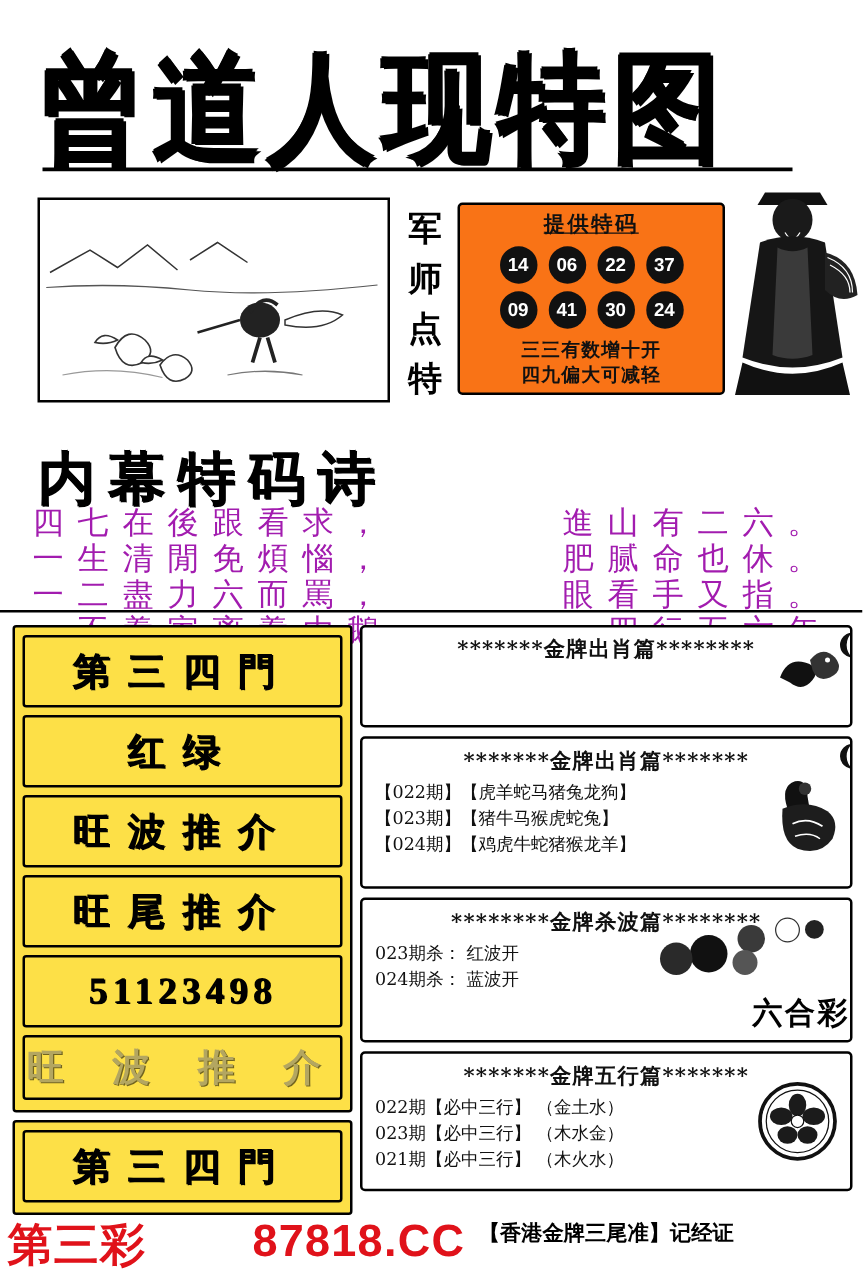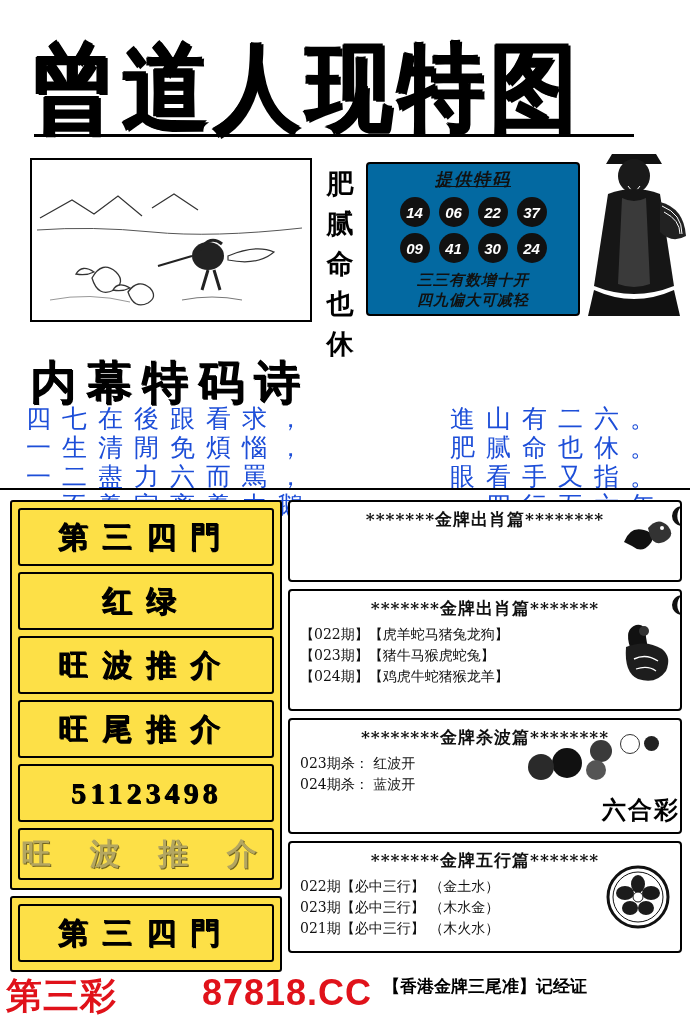--- a/index.html
+++ b/index.html
@@ -41,21 +41,21 @@
   }
   .hero-pic svg{display:block;}
   .hero-vert{
     position:absolute;left:288px;top:6px;width:44px;height:150px;
     font-family:"DejaVu Serif","Liberation Serif",serif;
     font-weight:bold;font-size:27px;line-height:40px;color:#000;
     text-align:center;
   }
   .codebox{
     position:absolute;left:336px;top:4px;width:210px;height:150px;
-    border:2px solid #000;border-radius:4px;background:#0369a1;font-style:italic;
+    border:2px solid #000;border-radius:4px;background:#f97316;
   }
   .codebox .cb-title{
     text-align:center;font-family:"DejaVu Serif","Liberation Serif",serif;
     font-weight:bold;font-size:17px;margin-top:4px;letter-spacing:2px;
     text-decoration:underline;
   }
   .balls{display:flex;justify-content:center;gap:9px;margin-top:6px;}
   .ball{
     width:30px;height:30px;border-radius:50%;
     background:#111;color:#fff;font-weight:bold;font-size:15px;
@@ -74,21 +74,21 @@
   
   .poem-head{
     position:absolute;left:30px;top:352px;
     font-family:"DejaVu Serif","Liberation Serif",serif;
     font-weight:bold;font-size:46px;letter-spacing:10px;color:#000;
     text-shadow:1px 1px 0 #000;
   }
   .poem-body{
     position:absolute;left:26px;top:406px;width:640px;
     font-family:Liberation Serif, serif;
-    font-size:25px;line-height:25px;letter-spacing:11px;color:#1d4ed8;
+    font-size:25px;line-height:25px;letter-spacing:11px;color:#a21caf;
   }
   .poem-row{display:flex;justify-content:space-between;margin-bottom:4px;}
   .poem-row span{white-space:nowrap;}
   .poem-rule{position:absolute;left:0;top:488px;width:690px;height:2px;background:#000;}
 
   
   .leftcol{position:absolute;left:10px;top:500px;width:272px;}
   .lbox{
     border:2px solid #000;border-radius:3px;margin-bottom:6px;
     height:54px;display:flex;align-items:center;justify-content:center;
@@ -172,21 +172,21 @@
         <path d="M196 96 q28 -12 46 -4 q-16 14 -46 8 z" fill="#fff" stroke="#333" stroke-width="1.2"></path>
         <path d="M60 118 q10 -18 24 -6 q10 10 -2 18 q-16 8 -22 -12 z" fill="#fff" stroke="#333" stroke-width="1.3"></path>
         <path d="M62 112 q-12 -8 -18 2 q10 2 18 -2z" fill="#fff" stroke="#333" stroke-width="1.3"></path>
         <path d="M96 132 q10 -14 22 -4 q8 9 -2 15 q-14 7 -20 -11z" fill="#fff" stroke="#333" stroke-width="1.3"></path>
         <path d="M98 128 q-12 -7 -17 2 q9 2 17 -2z" fill="#fff" stroke="#333" stroke-width="1.3"></path>
         <path d="M150 140 q30 -6 60 0" stroke="#777" fill="none" stroke-width="1"></path>
         <path d="M18 140 q40 -8 80 2" stroke="#999" fill="none" stroke-width="1"></path>
       </svg>
     </div>
 
-    <div class="hero-vert">肥腻命也休</div>
+    <div class="hero-vert">军师点特</div>
 
     <div class="codebox">
       <div class="cb-title">提供特码</div>
       <div class="balls">
         <div class="ball">14</div>
         <div class="ball">06</div>
         <div class="ball">22</div>
         <div class="ball">37</div>
       </div>
       <div class="balls">

